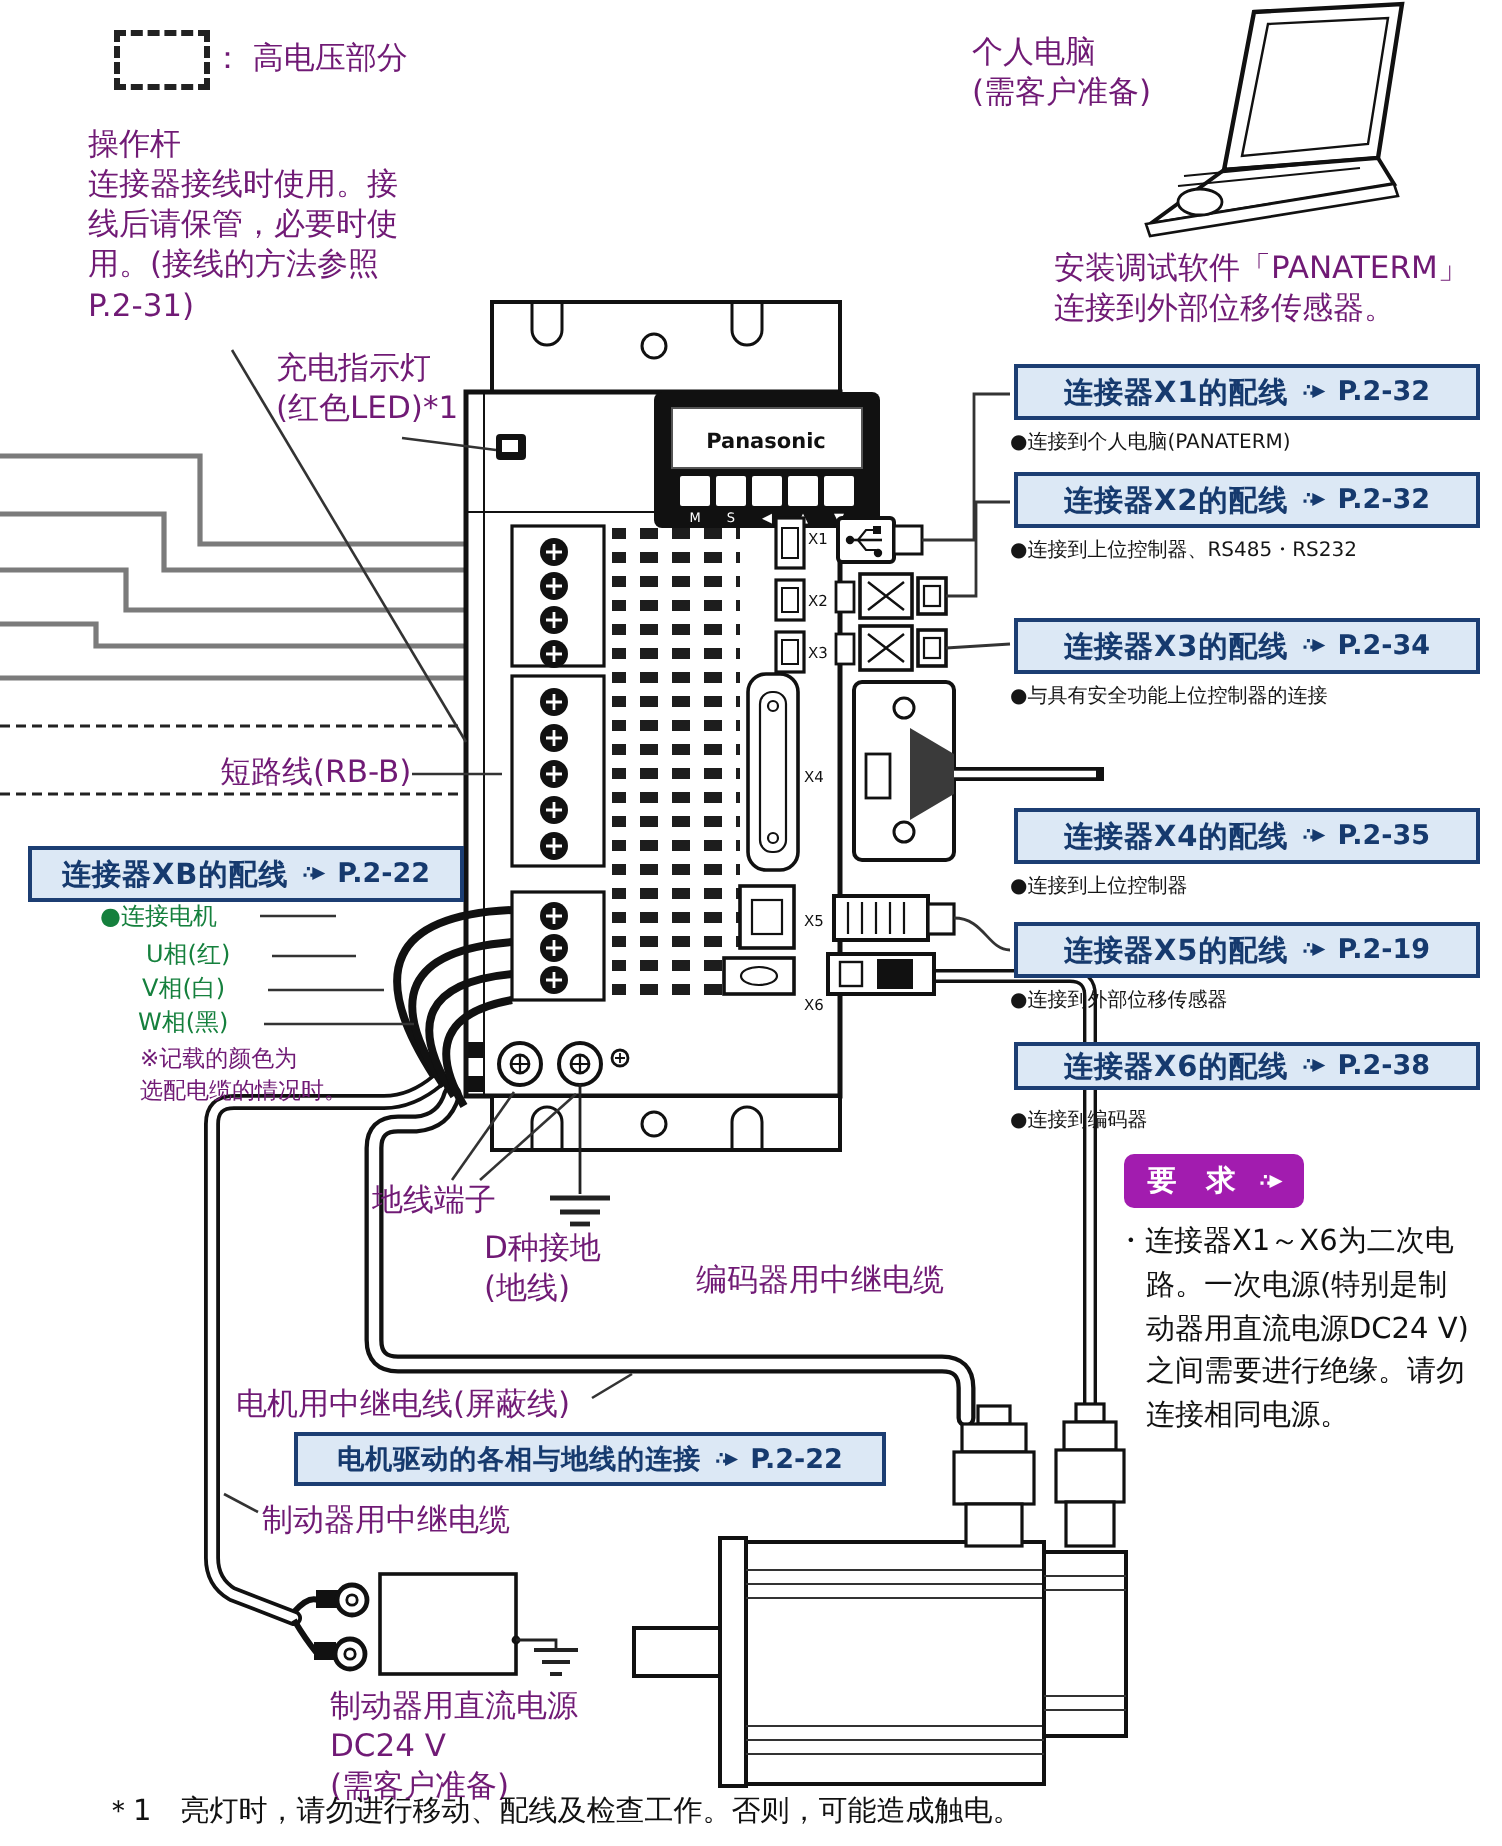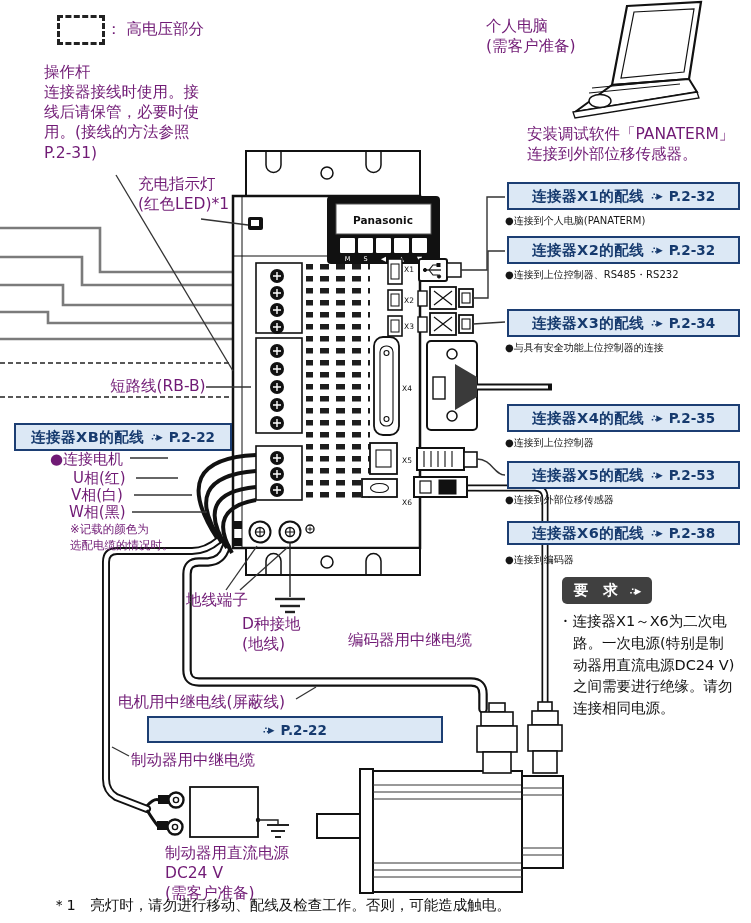--- a/index.html
+++ b/index.html
@@ -10,22 +10,22 @@
   .ctr{}
   .sm{font-size:11.5px;line-height:1.35}
   .refbox{position:absolute;z-index:4;box-sizing:border-box;background:#dce8f5;border:2px solid #1c3e73;
           color:#163a6e;display:flex;align-items:center;justify-content:center;gap:7px;
           font-weight:bold;white-space:nowrap}
   .refbox .t{font-size:14.5px;letter-spacing:.5px}
   .refbox.wide .t{font-size:13.5px}
   .refbox .ic{font-size:8.5px;letter-spacing:-1px}
   .refbox .p{font-size:13.5px}
   .desc{position:absolute;z-index:3;font-size:10px;color:#161616;white-space:nowrap}
-  .item{position:absolute;z-index:3;font-size:15px;color:#701a75;white-space:nowrap}
-  .badge{position:absolute;z-index:4;box-sizing:border-box;background:#404040;border-radius:5px;color:#fff;
+  .item{position:absolute;z-index:3;font-size:12px;color:#15803d;white-space:nowrap}
+  .badge{position:absolute;z-index:4;box-sizing:border-box;background:#a21caf;border-radius:5px;color:#fff;
          display:flex;align-items:center;justify-content:center;gap:7px;font-weight:bold}
   .badge .t{font-size:14.5px;letter-spacing:5px}
   .badge .ic{font-size:8.5px;letter-spacing:-1px}
   .reqbody{position:absolute;z-index:3;font-size:14.5px;line-height:1.5;color:#101010;
            white-space:pre-line;padding-left:15px;text-indent:-15px}
   .legend-swatch{position:absolute;z-index:3;border:3px dashed #222;background:#fff}
   .foot{position:absolute;z-index:3;font-size:14.5px;color:#111;white-space:nowrap}
   svg text{font-family:"DejaVu Sans","Liberation Sans",sans-serif}
 </style>
 </head>
@@ -366,32 +366,33 @@
 <div class="refbox" style="left:507px;top:404px;width:233px;height:28px">
   <span class="t">连接器X4的配线</span>
   <span class="ic">∴▶</span>
   <span class="p">P.2-35</span>
 </div>
 <div class="desc" style="left:505px;top:436px">●连接到上位控制器</div>
 
 <div class="refbox" style="left:507px;top:461px;width:233px;height:28px">
   <span class="t">连接器X5的配线</span>
   <span class="ic">∴▶</span>
-  <span class="p">P.2-53</span>
+  <span class="p">P.2-19</span>
 </div>
 <div class="desc" style="left:505px;top:493px">●连接到外部位移传感器</div>
 
 <div class="refbox" style="left:507px;top:521px;width:233px;height:24px">
   <span class="t">连接器X6的配线</span>
   <span class="ic">∴▶</span>
   <span class="p">P.2-38</span>
 </div>
 <div class="desc" style="left:505px;top:553px">●连接到编码器</div>
 
 <div class="refbox wide" style="left:147px;top:716px;width:296px;height:27px">
+  <span class="t">电机驱动的各相与地线的连接</span>
   <span class="ic">∴▶</span>
   <span class="p">P.2-22</span>
 </div>
 
 <div class="badge" style="left:562px;top:577px;width:90px;height:27px">
   <span class="t">要 求</span>
   <span class="ic">∴▶</span>
 </div>
 <div class="reqbody" style="left:558px;top:611px;width:195px">・连接器X1～X6为二次电
 路。一次电源(特别是制

